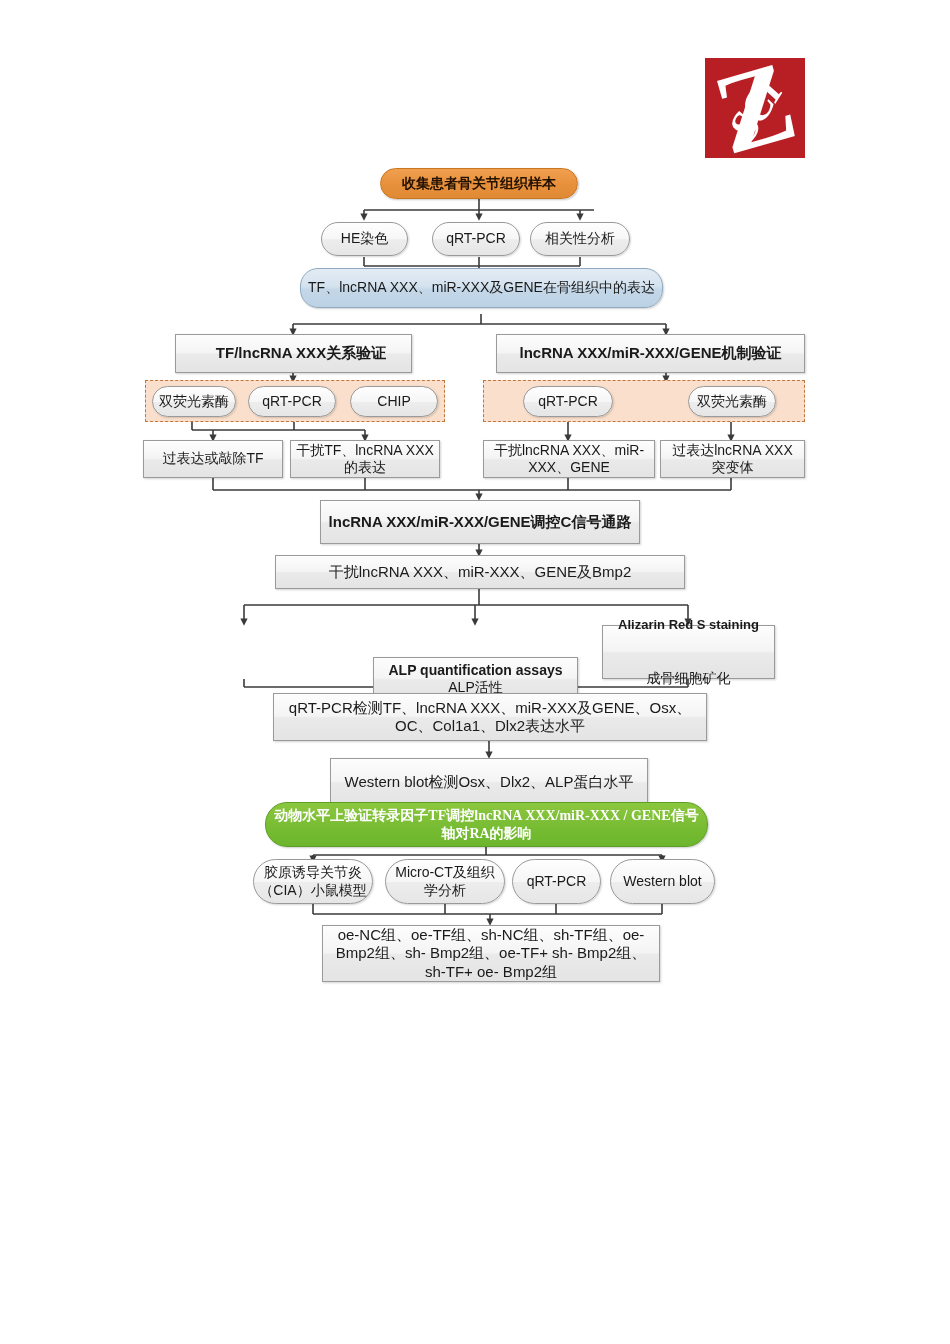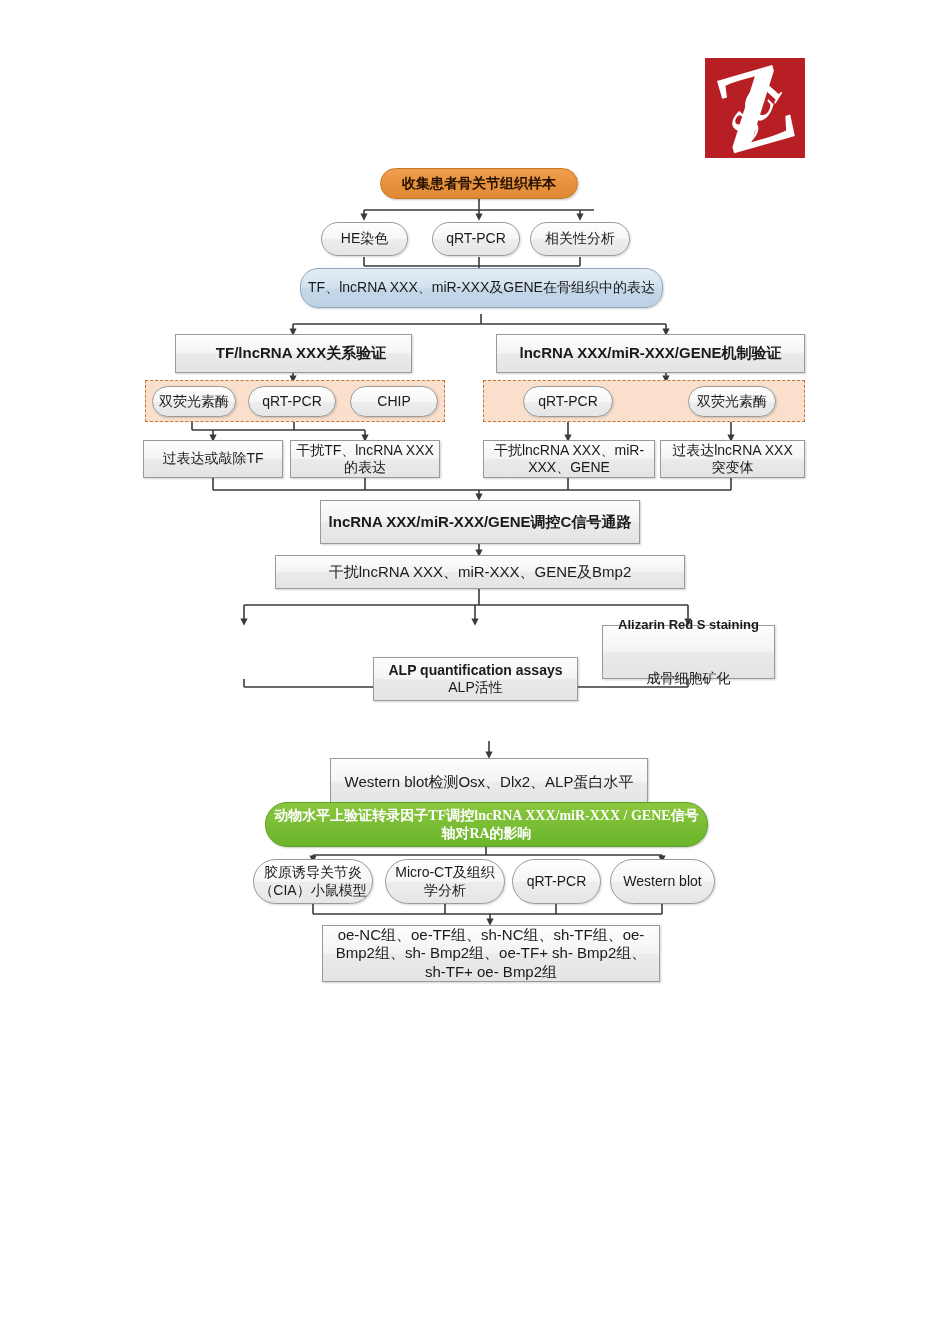--- a/index.html
+++ b/index.html
@@ -188,20 +188,21 @@
 
   <div class="node rect" style="left:373px;top:625px;width:205px;height:44px;flex-direction:column;margin-top:32px;">
     <div class="b f14">ALP quantification assays</div>
     <div class="f14">ALP活性</div>
   </div>
   <div class="node rect" style="left:602px;top:625px;width:173px;height:54px;flex-direction:column;gap:38px;">
     <div class="b f13">Alizarin Red S staining</div>
     <div class="f14">成骨细胞矿化</div>
   </div>
 
+  <div class="node rect f15" style="left:273px;top:693px;width:434px;height:48px;">qRT-PCR检测TF、lncRNA XXX、miR-XXX及GENE、Osx、OC、Col1a1、Dlx2表达水平</div>
 
   <div class="node rect f15" style="left:330px;top:758px;width:318px;height:48px;">Western blot检测Osx、Dlx2、ALP蛋白水平</div>
 
   <div class="node green f14" style="left:265px;top:802px;width:443px;height:45px;font-family:Liberation Serif, serif;">动物水平上验证转录因子TF调控lncRNA XXX/miR-XXX / GENE信号轴对RA的影响</div>
 
   <div class="node pill f14" style="left:253px;top:859px;width:120px;height:45px;">胶原诱导关节炎（CIA）小鼠模型</div>
   <div class="node pill f14" style="left:385px;top:859px;width:120px;height:45px;">Micro-CT及组织学分析</div>
   <div class="node pill f14" style="left:512px;top:859px;width:89px;height:45px;">qRT-PCR</div>
   <div class="node pill f14" style="left:610px;top:859px;width:105px;height:45px;">Western blot</div>
 

